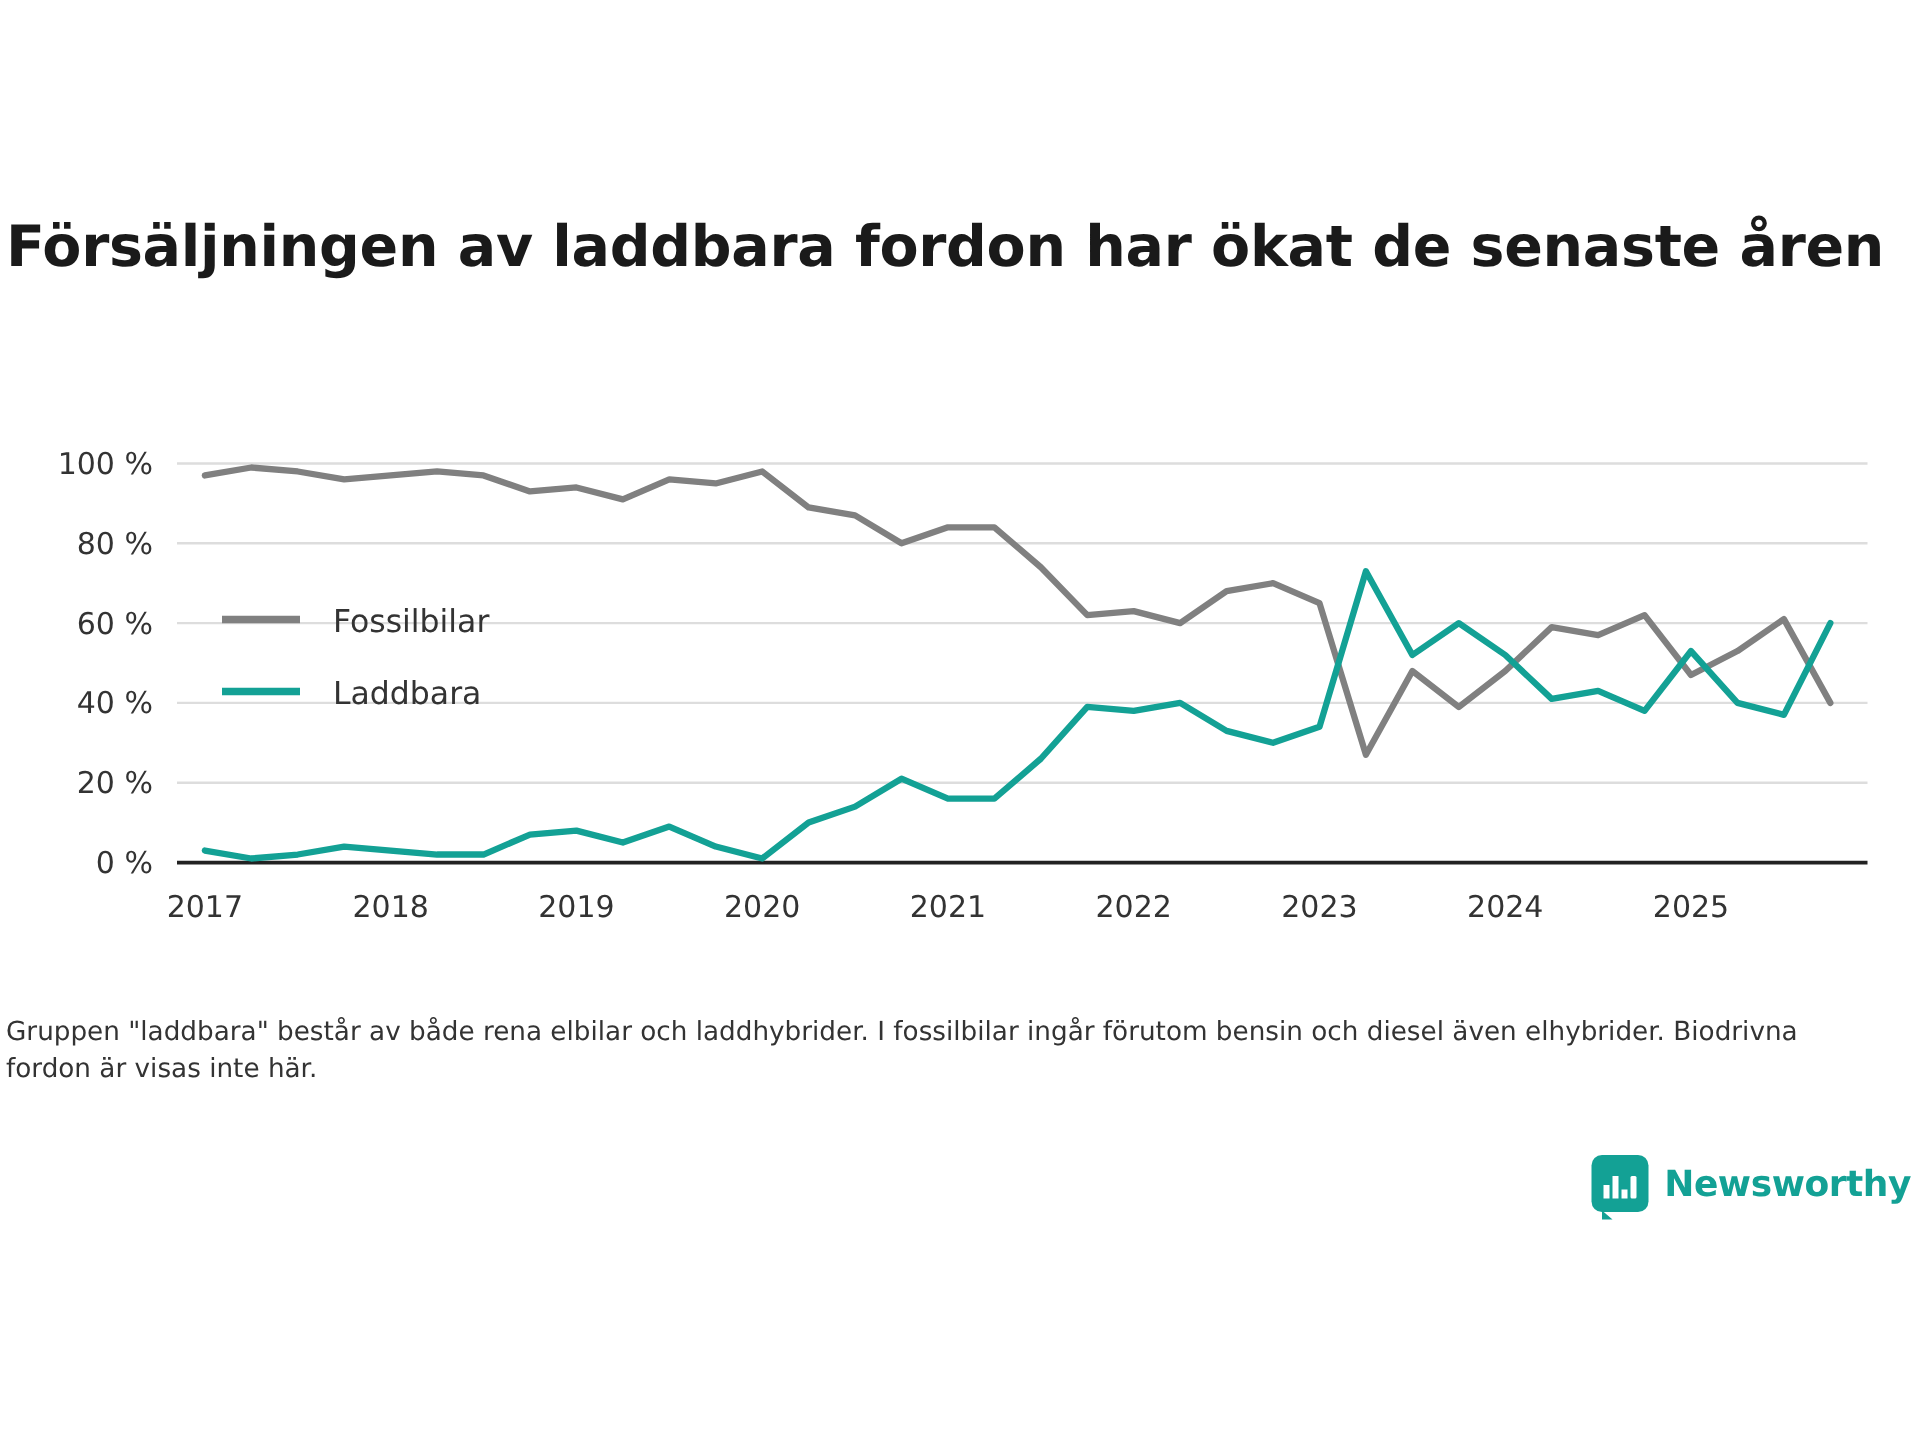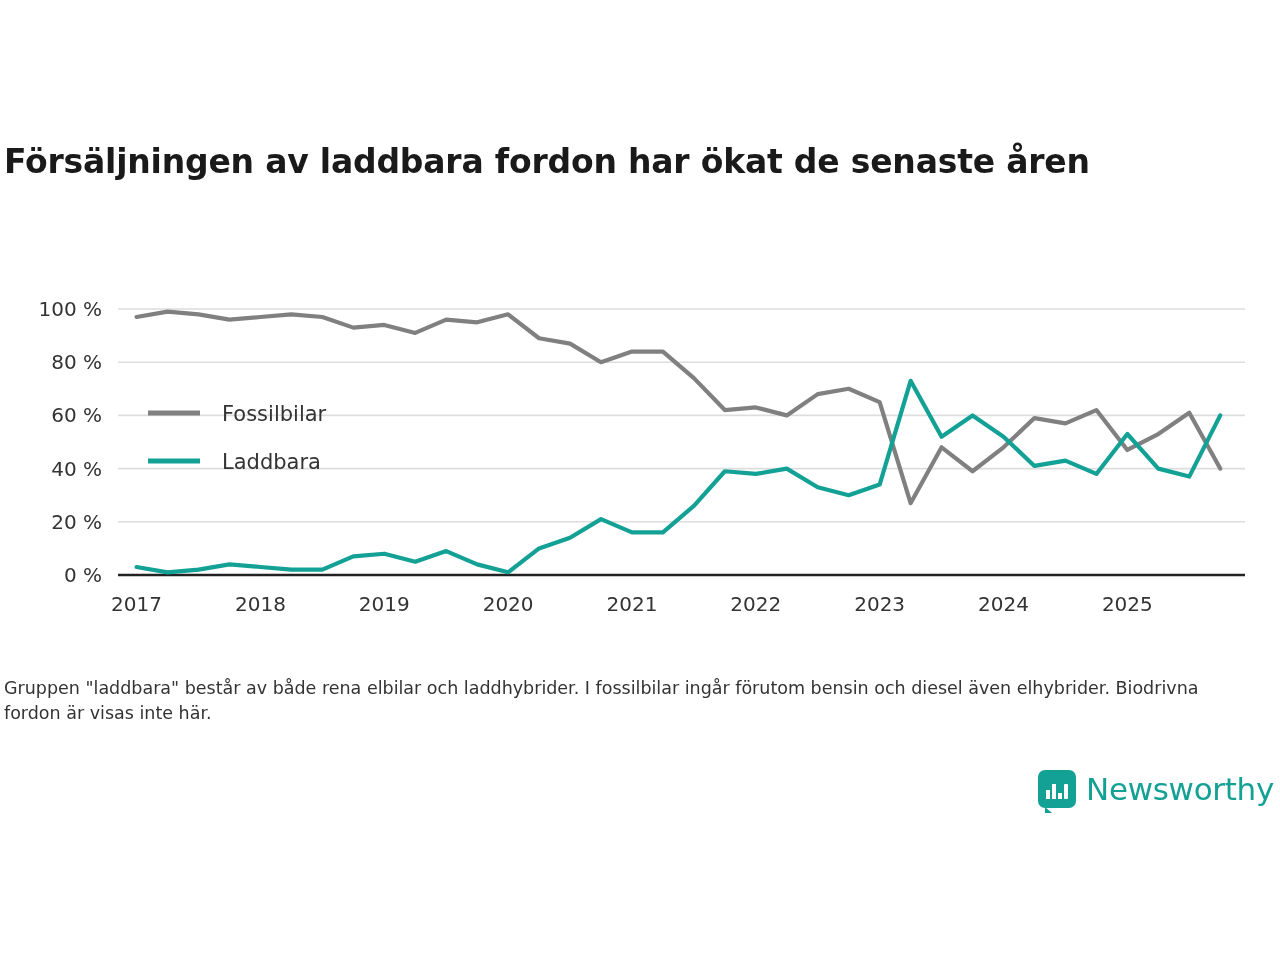--- a/index.html
+++ b/index.html
@@ -18,21 +18,21 @@
     position: relative;
     width: 1280px;
     height: 960px;
     box-sizing: border-box;
     padding: 0 0 0 0;
   }
   .title {
     position: absolute;
     left: 4px;
     top: 142px;
-    font-size: 33px;
+    font-size: 38px;
     font-weight: bold;
     color: #1a1a1a;
     letter-spacing: -0.2px;
     white-space: nowrap;
   }
   .subtitle {
     position: absolute;
     left: 4px;
     top: 234px;
     font-size: 23px;
@@ -95,22 +95,22 @@
     bottom: 0;
     width: 4px;
     background: #ffffff;
     display: block;
   }
   .brand-bars i:nth-child(1) { left: 0px;  height: 9px; }
   .brand-bars i:nth-child(2) { left: 6px;  height: 15px; }
   .brand-bars i:nth-child(3) { left: 12px; height: 6px; }
   .brand-bars i:nth-child(4) { left: 18px; height: 15px; border-radius: 1px;}
   .brand-name {
-    font-size: 31px;
-    font-weight: normal;
+    font-size: 24px;
+    font-weight: bold;
     color: #13a195;
     letter-spacing: -0.3px;
   }
   svg text {
     font-family: "DejaVu Sans", "Liberation Sans", sans-serif;
   }
   .tick-label {
     font-size: 20px;
     fill: #333333;
   }

